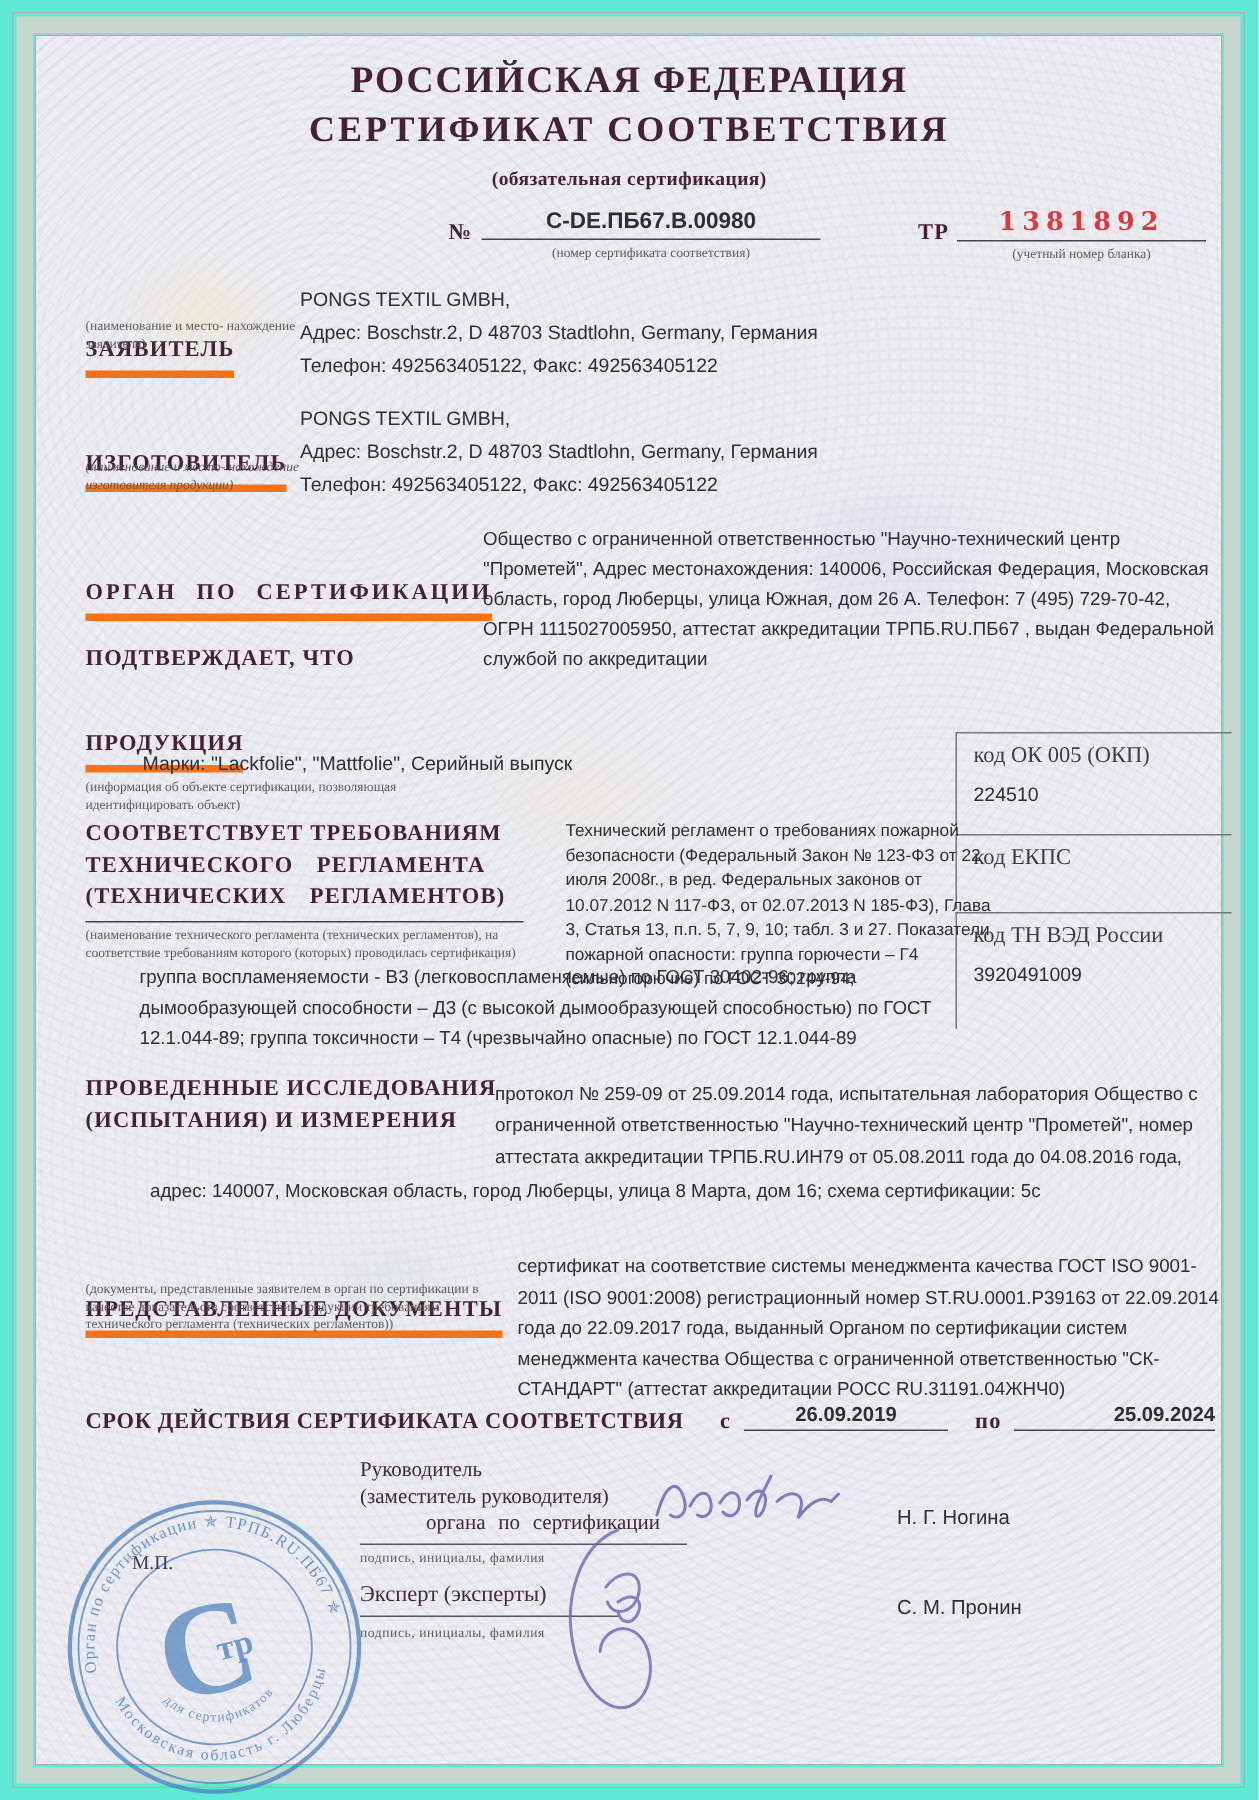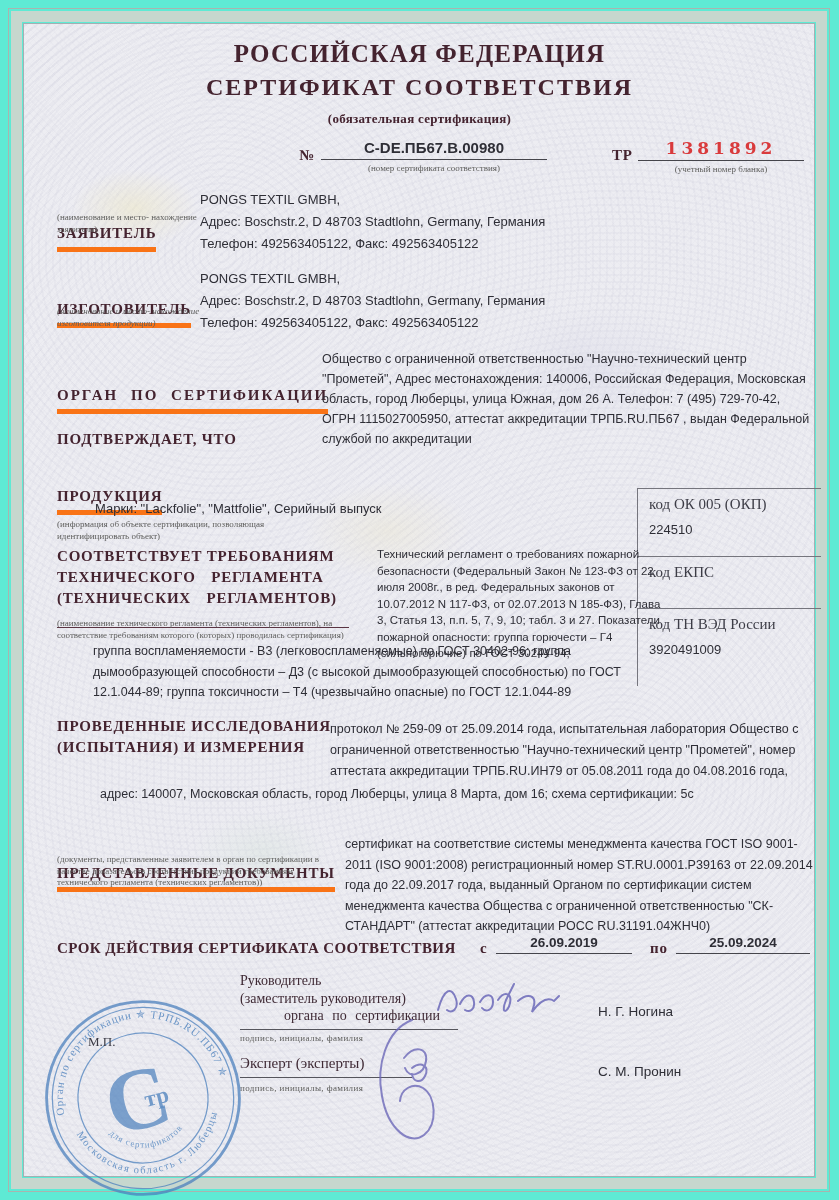--- a/index.html
+++ b/index.html
@@ -92,21 +92,21 @@
     <div class="val">224510</div>
   </div>
   <div class="codebox" style="left:637px;top:556px;height:50px;">
     <div class="lbl">код ЕКПС</div>
   </div>
   <div class="codebox" style="left:637px;top:608px;height:78px;">
     <div class="lbl">код ТН ВЭД России</div>
     <div class="val">3920491009</div>
   </div>
 
-  <div class="abs" style="left:57px;top:546px;width:292px;border-bottom:1px solid #5a3442;padding-bottom:18px;">
+  <div class="abs" style="left:57px;top:546px;width:292px;border-bottom:1px solid #5a3442;padding-bottom:5px;">
     <div class="h">СООТВЕТСТВУЕТ ТРЕБОВАНИЯМ</div>
     <div class="h ws-mid">ТЕХНИЧЕСКОГО РЕГЛАМЕНТА</div>
     <div class="h ws-mid">(ТЕХНИЧЕСКИХ РЕГЛАМЕНТОВ)</div>
   </div>
   <div class="abs sub" style="left:57px;top:618px;width:292px;">(наименование технического регламента (технических регламентов), на соответствие требованиям которого (которых) проводилась сертификация)</div>
   <div class="abs small-p" style="left:345px;top:546px;width:292px;margin-left:32px;">Технический регламент о требованиях пожарной безопасности (Федеральный Закон № 123-ФЗ от 22 июля 2008г., в ред. Федеральных законов от 10.07.2012 N 117-ФЗ, от 02.07.2013 N 185-ФЗ), Глава 3, Статья 13, п.п. 5, 7, 9, 10; табл. 3 и 27. Показатели пожарной опасности: группа горючести – Г4 (сильногорючие) по ГОСТ 30244-94;</div>
   <div class="abs p" style="left:93px;top:641px;width:548px;">группа воспламеняемости - В3 (легковоспламеняемые) по ГОСТ 30402-96; группа дымообразующей способности – Д3 (с высокой дымообразующей способностью) по ГОСТ 12.1.044-89; группа токсичности – Т4 (чрезвычайно опасные) по ГОСТ 12.1.044-89</div>
 
   <div class="abs" style="left:57px;top:716px;">
     <div class="h">ПРОВЕДЕННЫЕ ИССЛЕДОВАНИЯ</div>
@@ -116,21 +116,21 @@
   <div class="abs p" style="left:100px;top:784px;width:700px;">адрес: 140007, Московская область, город Люберцы, улица 8 Марта, дом 16; схема сертификации: 5с</div>
 
   <div class="abs h hu" style="left:57px;top:827px;">ПРЕДСТАВЛЕННЫЕ ДОКУМЕНТЫ</div>
   <div class="abs sub" style="left:57px;top:854px;width:268px;">(документы, представленные заявителем в орган по сертификации в качестве доказательств соответствия продукции требованиям технического регламента (технических регламентов))</div>
   <div class="abs p" style="left:345px;top:834px;width:470px;">сертификат на соответствие системы менеджмента качества ГОСТ ISO 9001-2011 (ISO 9001:2008) регистрационный номер ST.RU.0001.P39163 от 22.09.2014 года до 22.09.2017 года, выданный Органом по сертификации систем менеджмента качества Общества с ограниченной ответственностью "СК-СТАНДАРТ" (аттестат аккредитации РОСС RU.31191.04ЖНЧ0)</div>
 
   <div class="abs h" style="left:57px;top:938px;letter-spacing:.4px;">СРОК ДЕЙСТВИЯ СЕРТИФИКАТА СООТВЕТСТВИЯ</div>
   <span class="abs h" style="left:480px;top:938px;">с</span>
   <div class="abs" style="left:496px;top:935px;width:136px;text-align:center;font-weight:bold;font-size:13.5px;color:#2e2e36;border-bottom:1.2px solid #45454b;padding-bottom:3px;">26.09.2019</div>
   <span class="abs h" style="left:650px;top:938px;">по</span>
-  <div class="abs" style="left:676px;top:935px;width:134px;text-align:center;font-weight:bold;font-size:13.5px;color:#2e2e36;border-bottom:1.2px solid #45454b;padding-bottom:3px;">25.09.2024</div>
+  <div class="abs" style="left:676px;top:935px;width:134px;text-align:right;font-weight:bold;font-size:13.5px;color:#2e2e36;border-bottom:1.2px solid #45454b;padding-bottom:3px;">25.09.2024</div>
 
   <div class="abs" style="left:240px;top:972px;width:218px;border-bottom:1px solid #55555c;padding-bottom:4px;">
     <div class="sig-title">Руководитель</div>
     <div class="sig-title">(заместитель руководителя)</div>
     <div class="sig-title" style="word-spacing:5px;margin-left:44px;">органа по сертификации</div>
   </div>
   <div class="abs sub" style="left:240px;top:1033px;letter-spacing:.4px;">подпись, инициалы, фамилия</div>
   <div class="abs name" style="left:598px;top:1004px;">Н. Г. Ногина</div>
 
   <div class="abs" style="left:240px;top:1055px;width:172px;border-bottom:1px solid #55555c;padding-bottom:4px;">

